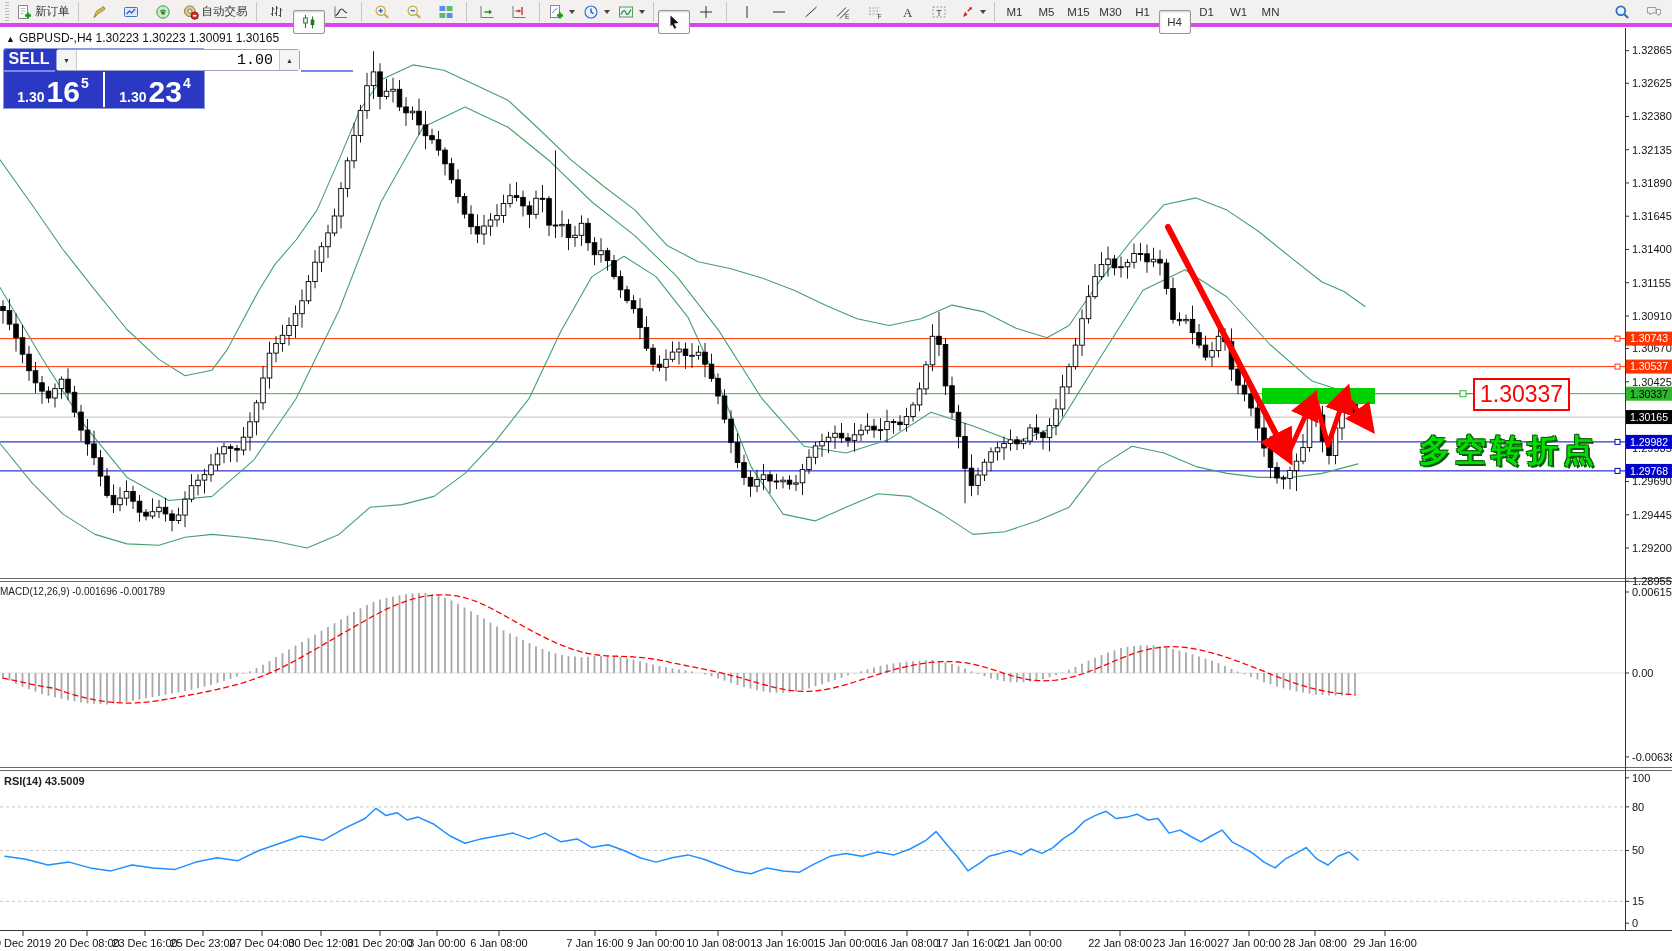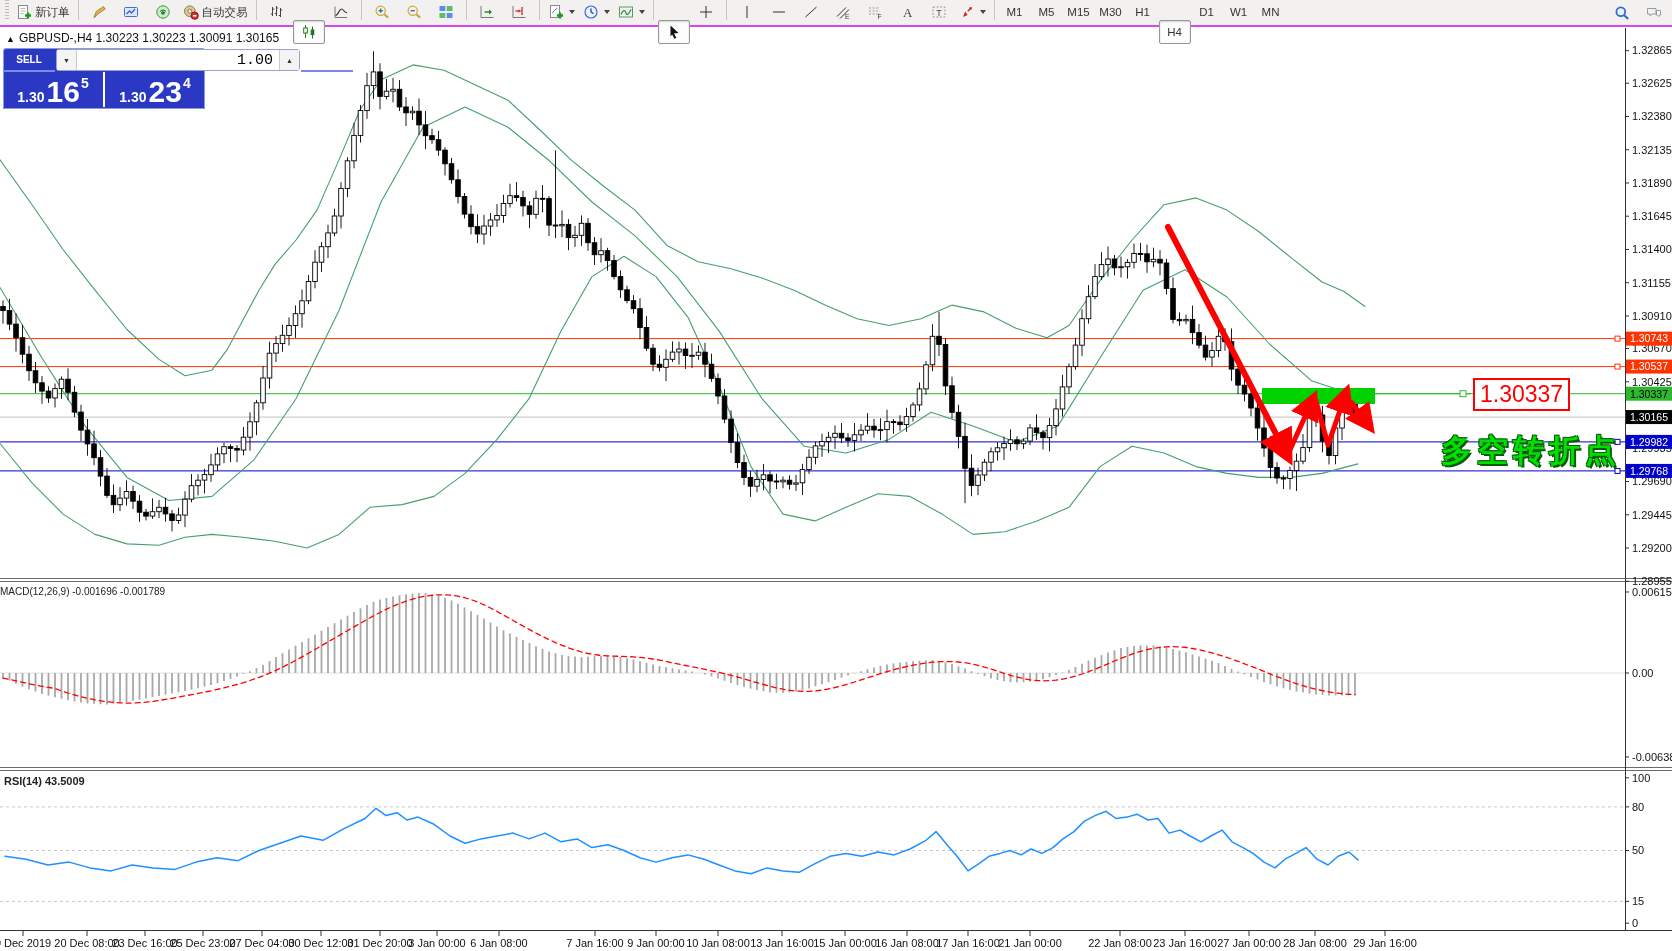--- a/index.html
+++ b/index.html
@@ -1,59 +1,59 @@
 <!DOCTYPE html>
 <html><head>
 <meta charset="utf-8">
 <style>
   html,body{margin:0;padding:0;width:1672px;height:951px;overflow:hidden;background:#fff;
     font-family:"Liberation Sans", sans-serif;}
   #root{position:relative;width:1672px;height:951px;}
   
   #toolbar{position:absolute;left:0;top:0;width:1672px;height:27px;background:#f2f1ef;
-    border-bottom:2px solid #d946ef;display:flex;padding:0 2px;box-sizing:border-box;z-index:30;}
+    border-bottom:4px solid #d946ef;display:flex;align-items:center;padding:0 2px;box-sizing:border-box;z-index:30;}
   .tb-btn{height:22px;min-width:24px;display:inline-flex;align-items:center;justify-content:center;
     gap:3px;padding:0 3px;border:1px solid transparent;border-radius:2px;cursor:default;font-size:12px;color:#222;}
   .tb-btn.pressed{background:#fdfdfd;border:1px solid #979797;box-shadow:inset 0 1px 2px rgba(0,0,0,.18);margin-top:20px;}
   .tb-btn svg{display:block;}
   .tb-sep{width:1px;height:20px;background:#c6c6c6;margin:0 4px;}
   .tb-grip{width:4px;height:20px;margin:0 3px;background:repeating-linear-gradient(#bbb 0 1px,transparent 1px 3px);}
   .dd{width:0;height:0;border-left:3.5px solid transparent;border-right:3.5px solid transparent;border-top:4px solid #444;margin-left:2px;}
   .tb-right{margin-left:auto;display:flex;align-items:center;}
   .tf-label{font-size:11.5px;color:#333;}
   
   #chart-canvas{position:absolute;left:0;top:0;width:1672px;height:677px;z-index:1;}
   #chart-header{position:absolute;left:6px;top:31px;font-size:12px;color:#111;z-index:10;white-space:nowrap;}
   #chart-header .tri{font-size:9px;margin-right:4px;}
   #macd-label{position:absolute;left:0;top:586px;font-size:10px;color:#222;z-index:10;}
   #rsi-label{position:absolute;left:4px;top:775px;font-size:11px;color:#222;z-index:10;font-weight:bold;}
   
   #trade-panel{position:absolute;left:3px;top:48px;width:202px;height:61px;z-index:20;
     background:#2a38c4;border-radius:4px 4px 0 0;box-shadow:0 0 0 1px #8f9bd8 inset;}
   #tp-top{display:flex;align-items:stretch;height:24px;}
   .tp-btn{flex:0 0 52px;display:flex;align-items:center;justify-content:center;color:#fff;
-    font-size:10px;font-weight:bold;border-bottom:2px solid #7d89ea;cursor:pointer;}
+    font-size:16px;font-weight:bold;border-bottom:2px solid #7d89ea;cursor:pointer;}
   #tp-mid{flex:1;background:#fff;border:1px solid #9aa2c9;border-radius:3px;margin:1px;display:flex;align-items:stretch;}
   .spin{width:19px;background:#f4f4f4;border:0;display:flex;align-items:center;justify-content:center;
     font-size:7px;color:#333;cursor:pointer;}
   .spin.l{border-right:1px solid #c9c9c9}
   .spin.r{border-left:1px solid #c9c9c9}
   #vol-input{flex:1;border:0;outline:none;text-align:right;font-size:15px;padding:0 6px;min-width:0;
     font-family:Liberation Mono, monospace;}
   #tp-prices{display:flex;height:35px;}
   .tp-price{flex:1;display:flex;align-items:flex-end;justify-content:center;color:#fff;padding-bottom:3px;}
   .tp-price.sell{border-right:2px solid #fff;}
   .p-small{font-size:14px;font-weight:bold;margin-right:2px;line-height:1;}
   .p-big{font-size:30px;font-weight:bold;line-height:.85;}
   .p-sup{font-size:14px;font-weight:bold;line-height:1;margin-left:1px;transform:translateY(-14px);}
   
   #price-callout{position:absolute;left:1473px;top:378px;z-index:15;background:#fff;border:2px solid #f00;
     color:#f00;font-size:23px;padding:0 5px;line-height:29px;white-space:nowrap;}
   #cn-note{position:absolute;left:1419px;top:430px;z-index:15;font-size:31px;font-weight:bold;letter-spacing:5px;
-    color:#00e000;text-shadow:2px 2px 0 #0a5c0a,-1px -1px 0 #0a5c0a,1px -1px 0 #0a5c0a,-1px 1px 0 #0a5c0a;white-space:nowrap;margin-left:22px;}
+    color:#00e000;text-shadow:2px 2px 0 #0a5c0a,-1px -1px 0 #0a5c0a,1px -1px 0 #0a5c0a,-1px 1px 0 #0a5c0a;white-space:nowrap;}
 </style>
 </head>
 <body>
 <div id="root">
 
   <div id="toolbar">
       <div class="tb-grip"></div>
       <div class="tb-btn">
         <span>
           <svg width="16" height="16" viewBox="0 0 16 16">

